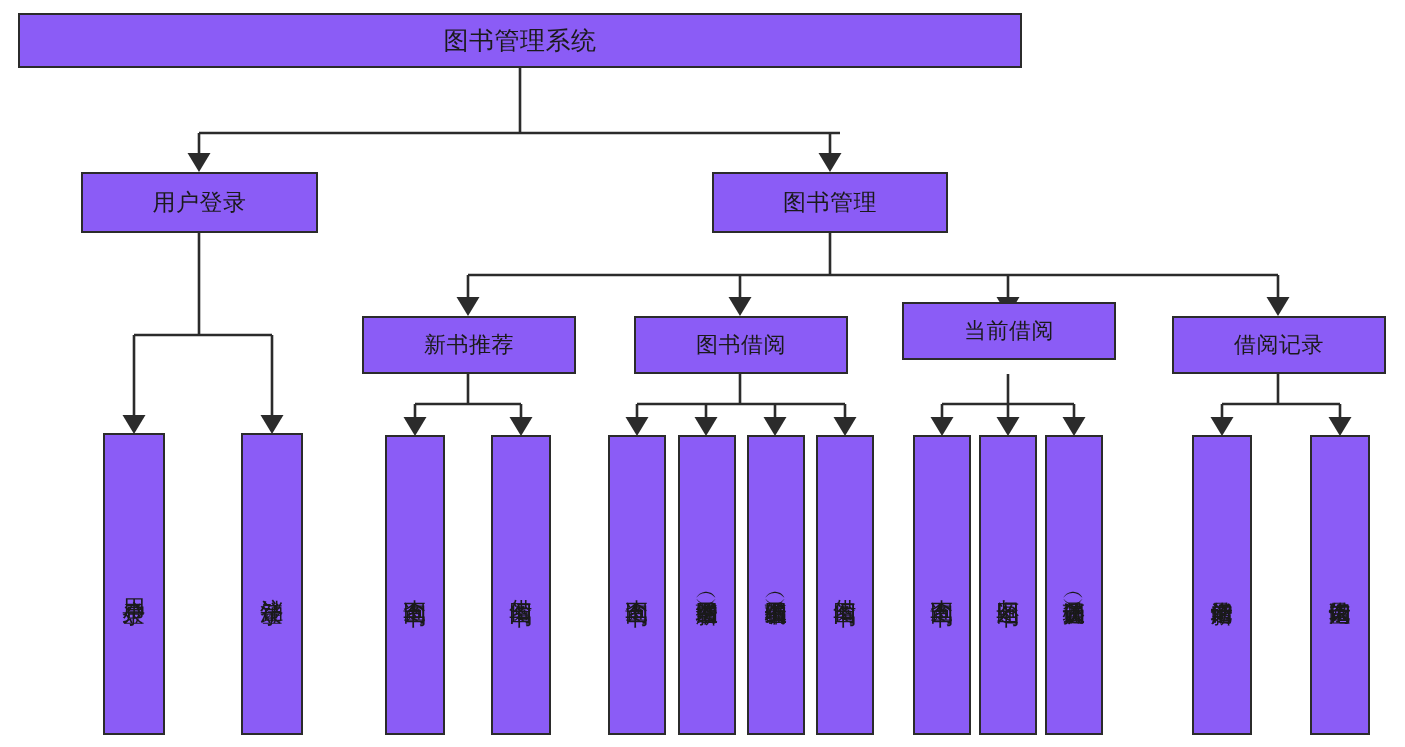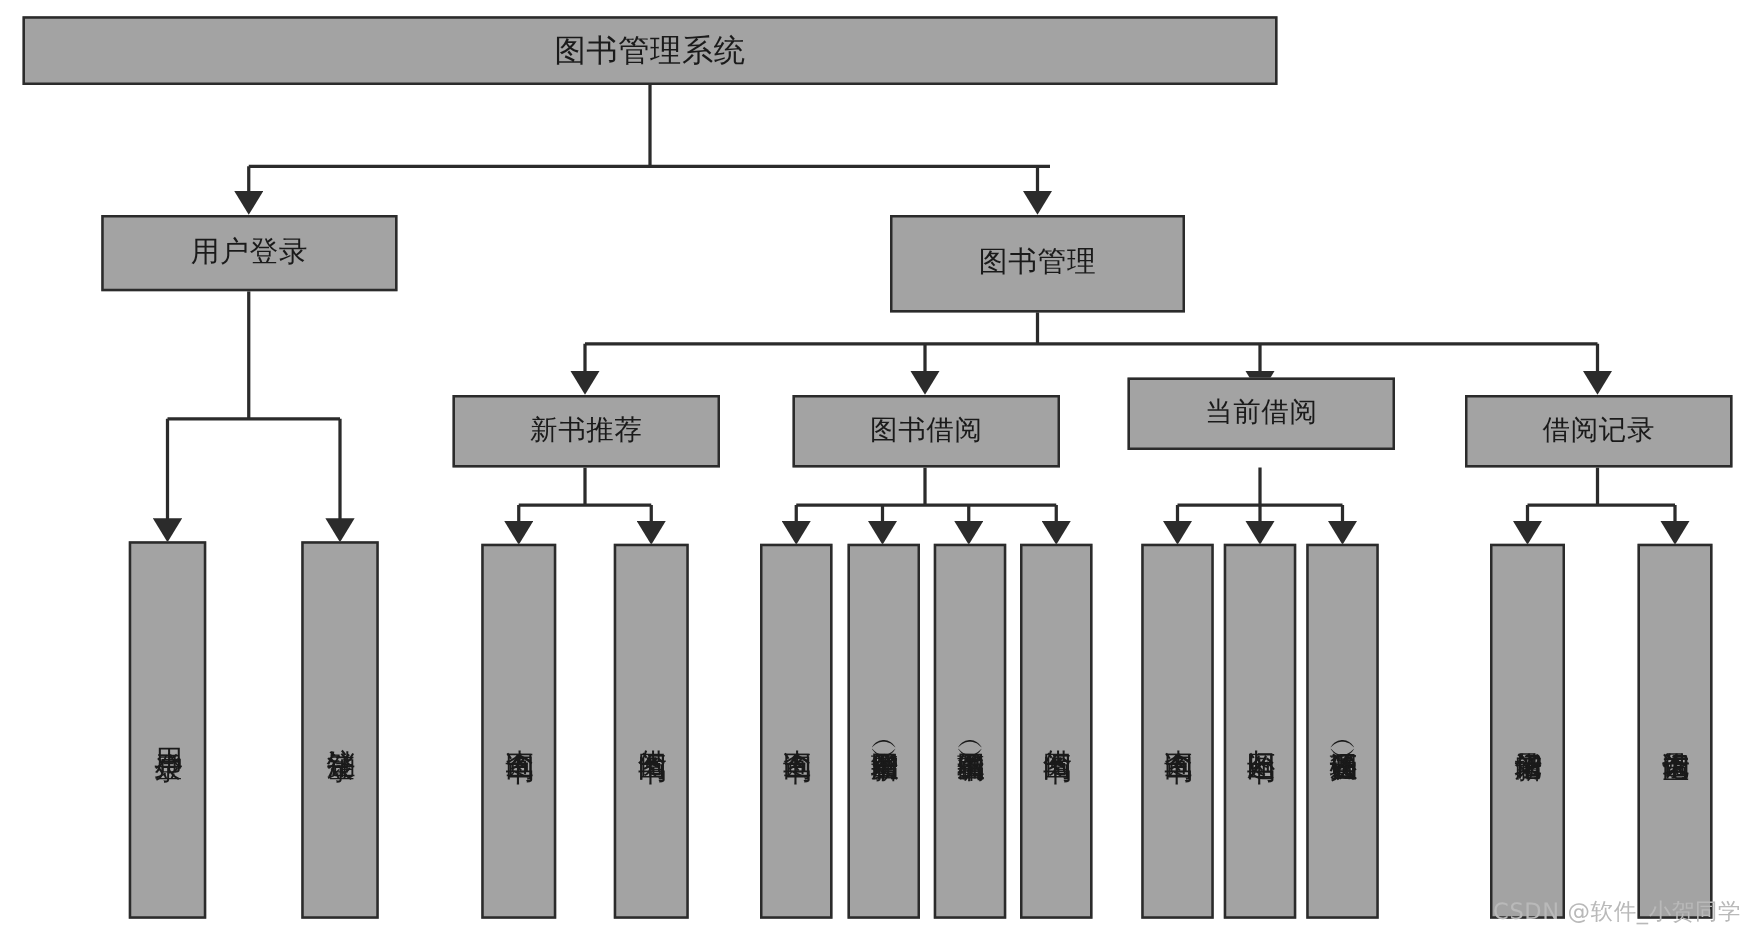--- a/index.html
+++ b/index.html
@@ -23,21 +23,21 @@
     left: 0;
     top: 0;
     width: 1405px;
     height: 747px;
     pointer-events: none;
   }
   .node {
     position: absolute;
     box-sizing: border-box;
     border: 2.2px solid #2b2b2b;
-    background: #a3a3a3;
+    background: #8b5cf6;
     display: flex;
     align-items: center;
     justify-content: center;
     color: #1a1a1a;
     text-align: center;
   }
   .node-label {
     display: block;
     letter-spacing: 0.5px;
     line-height: 1.12;
@@ -129,21 +129,21 @@
     </g>
   </svg>
 
   <div class="node level-0" style="left:18px; top:13px; width:1004px; height:55px;">
     <span class="node-label">图书管理系统</span>
   </div>
 
   <div class="node level-1" style="left:81px; top:172px; width:237px; height:61px;">
     <span class="node-label">用户登录</span>
   </div>
-  <div class="node level-1" style="left:712px; top:172px; width:236px; height:78px;">
+  <div class="node level-1" style="left:712px; top:172px; width:236px; height:61px;">
     <span class="node-label">图书管理</span>
   </div>
 
   <div class="node level-2" style="left:634px; top:316px; width:214px; height:58px;">
     <span class="node-label">图书借阅</span>
   </div>
   <div class="node level-2" style="left:362px; top:316px; width:214px; height:58px;">
     <span class="node-label">新书推荐</span>
   </div>
   <div class="node level-2" style="left:902px; top:302px; width:214px; height:58px;">
@@ -190,15 +190,14 @@
     <span class="node-label">确认归还（管理员）</span>
   </div>
 
   <div class="node leaf tall-text" style="left:1192px; top:435px; width:60px; height:300px;">
     <span class="node-label">新增借阅记录</span>
   </div>
   <div class="node leaf tall-text" style="left:1310px; top:435px; width:60px; height:300px;">
     <span class="node-label">查询借阅记录</span>
   </div>
 
-  <div id="watermark">CSDN @软件_小贺同学</div>
 
 </div>
 
 </body></html>

